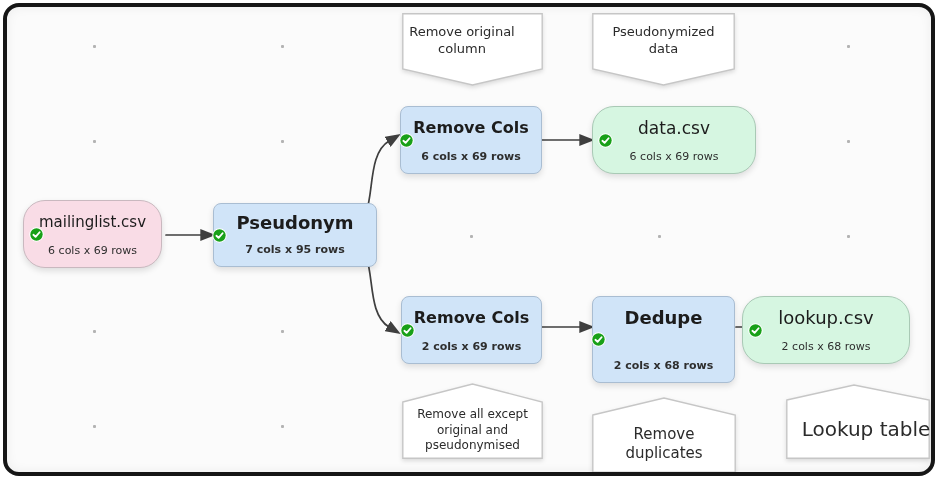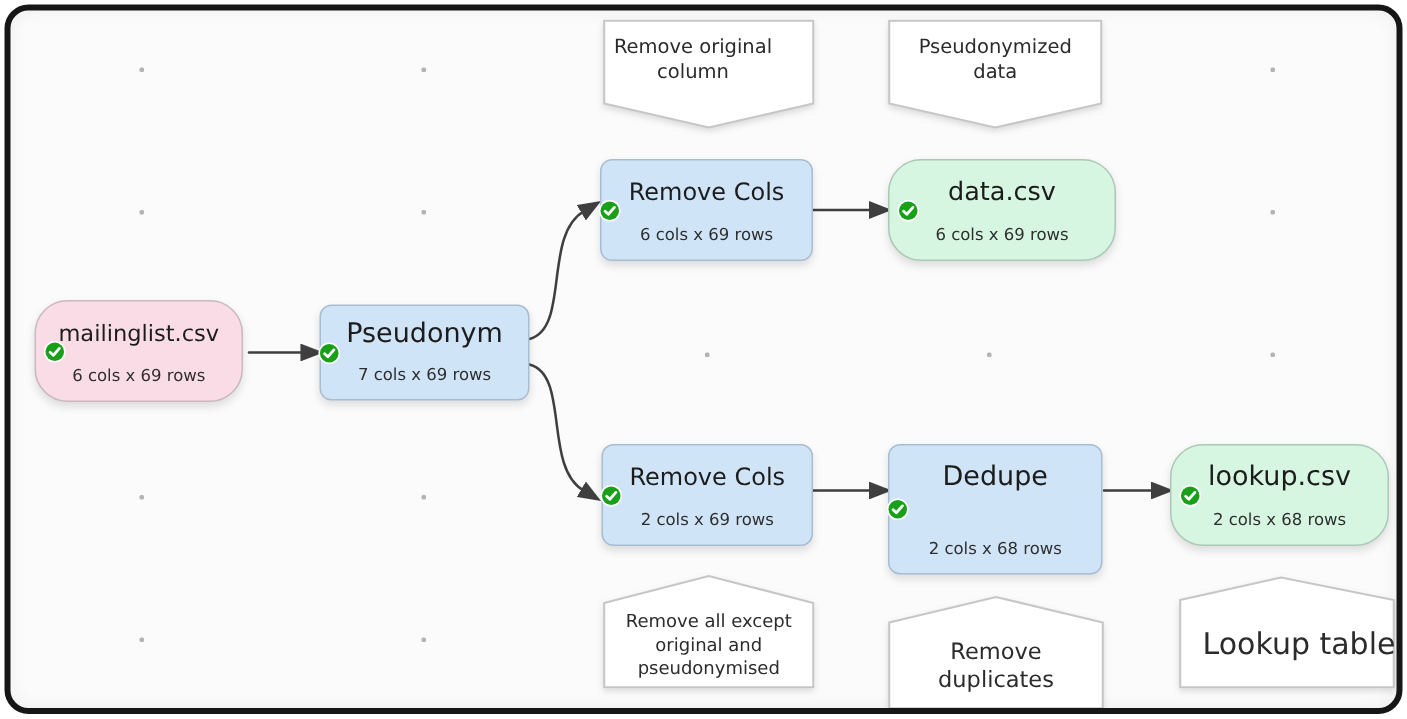--- a/index.html
+++ b/index.html
@@ -14,21 +14,21 @@
   }
   .canvas{position:absolute;left:-7px;top:-7px;width:938px;height:479px;}
   .dot{position:absolute;width:3px;height:3px;border-radius:1px;background:var(--dot,#b3b3b3);z-index:0;}
   svg.wires{position:absolute;left:0;top:0;z-index:1;pointer-events:none;}
   .node{
     position:absolute;z-index:2;box-sizing:border-box;
     border:1.3px solid #b0b0b0;
     box-shadow:0 3px 6px rgba(0,0,0,0.12);
   }
   .node.input{background:var(--input-fill,#f9dce6);border-color:var(--input-border,#c9b6be);border-radius:22px;}
-  .node.transform{background:var(--transform-fill,#d0e4f8);border-color:var(--transform-border,#a9bdd2);border-radius:8px;}
+  .node.transform{background:var(--transform-fill,#d0e4f8);border-color:var(--transform-border,#a9bdd2);border-radius:8px;font-weight:bold;}
   .node.output{background:var(--output-fill,#d6f6e1);border-color:var(--output-border,#a9c9b4);border-radius:22px;}
   .node .title{
     position:absolute;left:8px;right:8px;top:10px;text-align:center;
     color:var(--text,#1c1c1c);line-height:22px;white-space:nowrap;
   }
   .node .subtitle{
     position:absolute;left:0;right:0;bottom:10px;text-align:center;
     font-size:11px;color:#2e2e2e;margin-top:22px;
   }
   .check{position:absolute;width:15px;height:15px;top:calc(50% - 7.5px);}
@@ -93,41 +93,41 @@
   <div class="node input" style="left:23px;top:200px;width:139px;height:68px;">
     <svg class="check" viewBox="0 0 16 16">
           <circle cx="8" cy="8" r="7.7" fill="#ffffff"></circle>
           <circle cx="8" cy="8" r="6.6" fill="#18a018"></circle>
           <path d="M4.7 8.3 L7 10.5 L11.3 5.6" stroke="#ffffff" stroke-width="2" fill="none" stroke-linecap="round" stroke-linejoin="round"></path>
         </svg>
     <div class="title" style="font-size:15px;">mailinglist.csv</div>
     <div class="subtitle">6 cols x 69 rows</div>
   </div>
 
-  <div class="node transform" style="left:213px;top:203px;width:140px;height:64px;">
+  <div class="node transform" style="left:213px;top:203px;width:164px;height:64px;">
     <svg class="check" viewBox="0 0 16 16">
           <circle cx="8" cy="8" r="7.7" fill="#ffffff"></circle>
           <circle cx="8" cy="8" r="6.6" fill="#18a018"></circle>
           <path d="M4.7 8.3 L7 10.5 L11.3 5.6" stroke="#ffffff" stroke-width="2" fill="none" stroke-linecap="round" stroke-linejoin="round"></path>
         </svg>
     <div class="title" style="font-size:18px;top:8px;">Pseudonym</div>
-    <div class="subtitle">7 cols x 69 rows</div>
+    <div class="subtitle">7 cols x 95 rows</div>
   </div>
 
   <div class="node transform" style="left:400px;top:106px;width:142px;height:68px;">
     <svg class="check" viewBox="0 0 16 16">
           <circle cx="8" cy="8" r="7.7" fill="#ffffff"></circle>
           <circle cx="8" cy="8" r="6.6" fill="#18a018"></circle>
           <path d="M4.7 8.3 L7 10.5 L11.3 5.6" stroke="#ffffff" stroke-width="2" fill="none" stroke-linecap="round" stroke-linejoin="round"></path>
         </svg>
     <div class="title" style="font-size:16px;">Remove Cols</div>
     <div class="subtitle">6 cols x 69 rows</div>
   </div>
 
-  <div class="node output" style="left:592px;top:106px;width:152px;height:68px;">
+  <div class="node output" style="left:592px;top:106px;width:164px;height:68px;">
     <svg class="check" viewBox="0 0 16 16">
           <circle cx="8" cy="8" r="7.7" fill="#ffffff"></circle>
           <circle cx="8" cy="8" r="6.6" fill="#18a018"></circle>
           <path d="M4.7 8.3 L7 10.5 L11.3 5.6" stroke="#ffffff" stroke-width="2" fill="none" stroke-linecap="round" stroke-linejoin="round"></path>
         </svg>
     <div class="title" style="font-size:17px;">data.csv</div>
     <div class="subtitle">6 cols x 69 rows</div>
   </div>
 
   <div class="node transform" style="left:401px;top:296px;width:141px;height:68px;">
@@ -143,21 +143,21 @@
   <div class="node transform" style="left:592px;top:296px;width:143px;height:87px;">
     <svg class="check" viewBox="0 0 16 16">
           <circle cx="8" cy="8" r="7.7" fill="#ffffff"></circle>
           <circle cx="8" cy="8" r="6.6" fill="#18a018"></circle>
           <path d="M4.7 8.3 L7 10.5 L11.3 5.6" stroke="#ffffff" stroke-width="2" fill="none" stroke-linecap="round" stroke-linejoin="round"></path>
         </svg>
     <div class="title" style="font-size:18px;">Dedupe</div>
     <div class="subtitle">2 cols x 68 rows</div>
   </div>
 
-  <div class="node output" style="left:780px;top:296px;width:146px;height:68px;">
+  <div class="node output" style="left:742px;top:296px;width:168px;height:68px;">
     <svg class="check" viewBox="0 0 16 16">
           <circle cx="8" cy="8" r="7.7" fill="#ffffff"></circle>
           <circle cx="8" cy="8" r="6.6" fill="#18a018"></circle>
           <path d="M4.7 8.3 L7 10.5 L11.3 5.6" stroke="#ffffff" stroke-width="2" fill="none" stroke-linecap="round" stroke-linejoin="round"></path>
         </svg>
     <div class="title" style="font-size:18px;">lookup.csv</div>
     <div class="subtitle">2 cols x 68 rows</div>
   </div>
 
   <div class="comment notch-down" style="left:402px;top:13px;width:120px;height:73px;">

